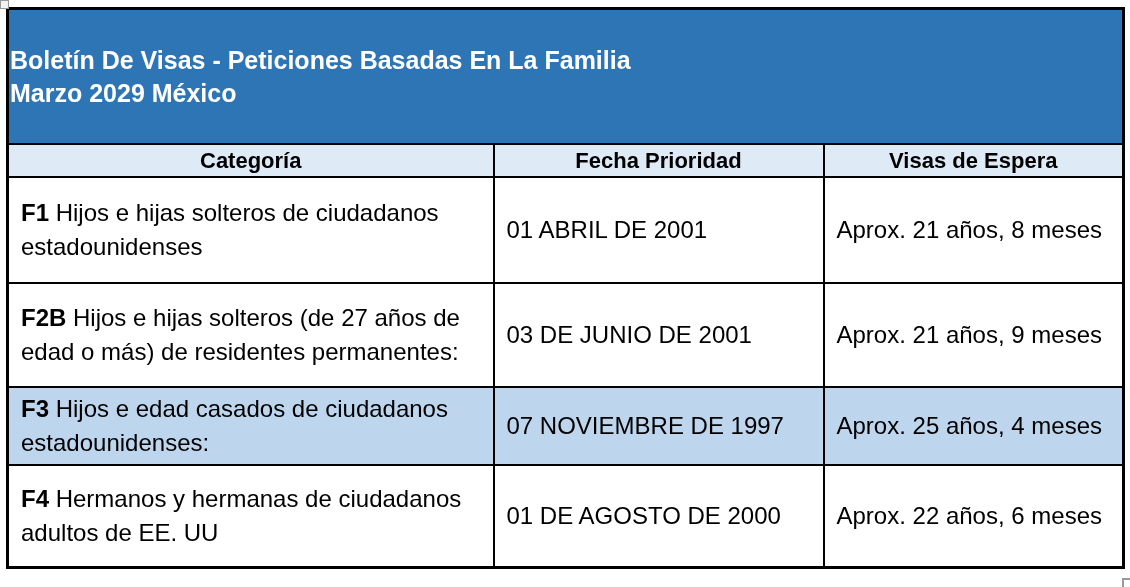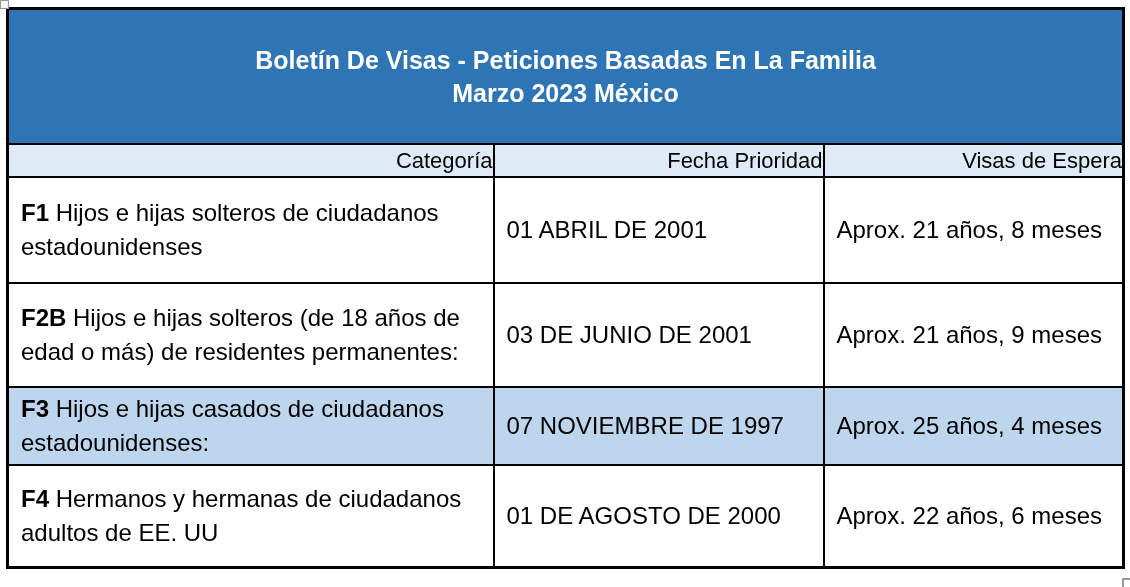--- a/index.html
+++ b/index.html
@@ -25,36 +25,35 @@
     border: 3px solid var(--border, #000);
   }
   table.visa-table td, table.visa-table th {
     border: 2px solid var(--border, #000);
     color: #000;
   }
   
   tr.title-row td {
     height: 131px;
     background: var(--header-blue, #2E75B6);
-    text-align: center;
     vertical-align: middle;
   }
   .title-line {
     color: #ffffff;
     font-weight: bold;
     font-size: 25px;
     line-height: 33px;
   }
   
   tr.col-header-row th {
     height: 31px;
     background: var(--column-header-bg, #DEEBF7);
-    font-weight: normal;
+    font-weight: bold;
     font-size: 22px;
-    text-align: right;
+    text-align: center;
     vertical-align: middle;
     padding: 0;
   }
   
   tr.data-row td {
     background: #ffffff;
     font-size: 24px;
     vertical-align: middle;
   }
   tr.data-row.shaded td {
@@ -108,45 +107,45 @@
     <colgroup>
       <col style="width:486px">
       <col style="width:330px">
       <col style="width:300px">
     </colgroup>
 
     <tbody>
         <tr class="title-row">
       <td colspan="3">
         <div class="title-line">Boletín De Visas - Peticiones Basadas En La Familia</div>
-        <div class="title-line">Marzo 2023 México</div>
+        <div class="title-line">Marzo 2029 México</div>
       </td>
     </tr>
 
     <tr class="col-header-row">
       <th>Categoría</th>
       <th>Fecha Prioridad</th>
       <th>Visas de Espera</th>
     </tr>
 
     <tr class="data-row row-f1">
       <td class="cat"><span class="code">F1</span> <span>Hijos e hijas solteros de ciudadanos estadounidenses</span></td>
       <td class="date">01 ABRIL DE 2001</td>
       <td class="wait">Aprox. 21 años, 8 meses</td>
     </tr>
 
 
     <tr class="data-row row-f2b">
-      <td class="cat"><span class="code">F2B</span> <span>Hijos e hijas solteros (de 18 años de edad o más) de residentes permanentes:</span></td>
+      <td class="cat"><span class="code">F2B</span> <span>Hijos e hijas solteros (de 27 años de edad o más) de residentes permanentes:</span></td>
       <td class="date">03 DE JUNIO DE 2001</td>
       <td class="wait">Aprox. 21 años, 9 meses</td>
     </tr>
 
     <tr class="data-row shaded row-f3">
-      <td class="cat"><span class="code">F3</span> <span>Hijos e hijas casados de ciudadanos estadounidenses:</span></td>
+      <td class="cat"><span class="code">F3</span> <span>Hijos e edad casados de ciudadanos estadounidenses:</span></td>
       <td class="date">07 NOVIEMBRE DE 1997</td>
       <td class="wait">Aprox. 25 años, 4 meses</td>
     </tr>
 
     <tr class="data-row row-f4">
       <td class="cat"><span class="code">F4</span> <span>Hermanos y hermanas de ciudadanos adultos de EE. UU</span></td>
       <td class="date">01 DE AGOSTO DE 2000</td>
       <td class="wait">Aprox. 22 años, 6 meses</td>
     </tr>
 

